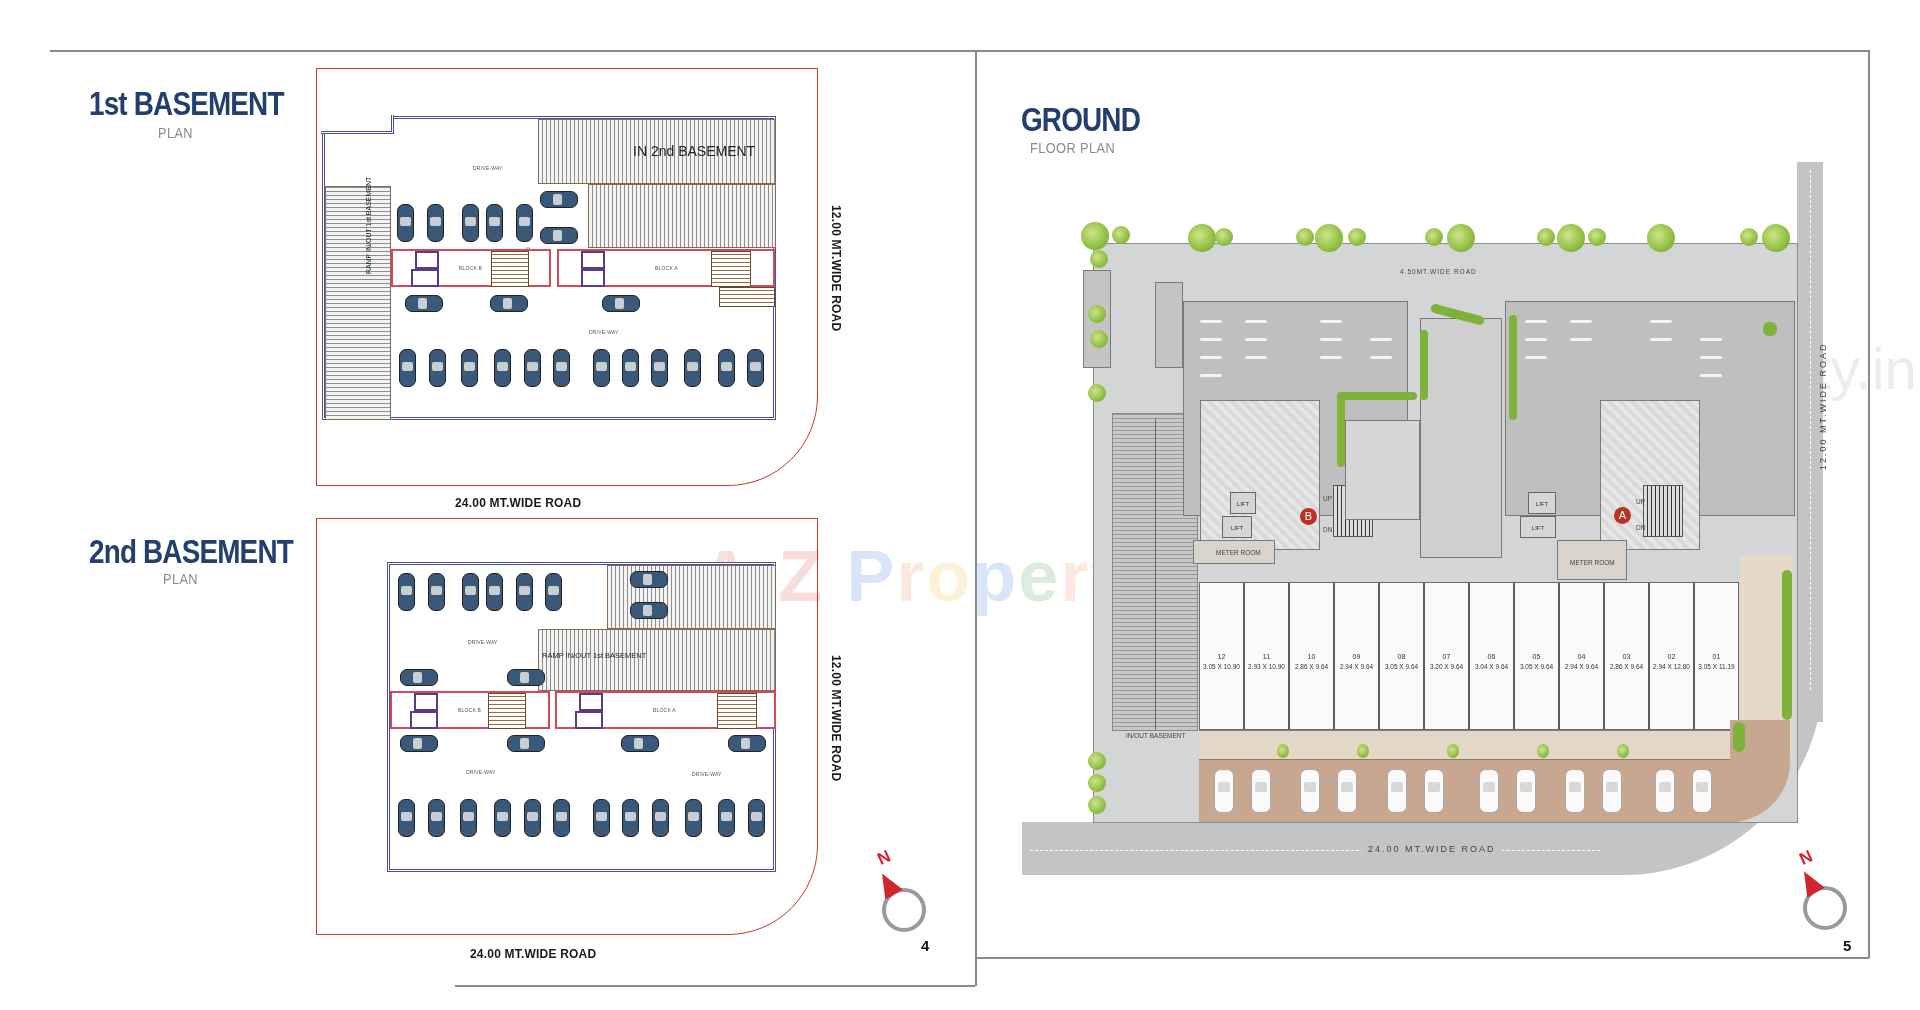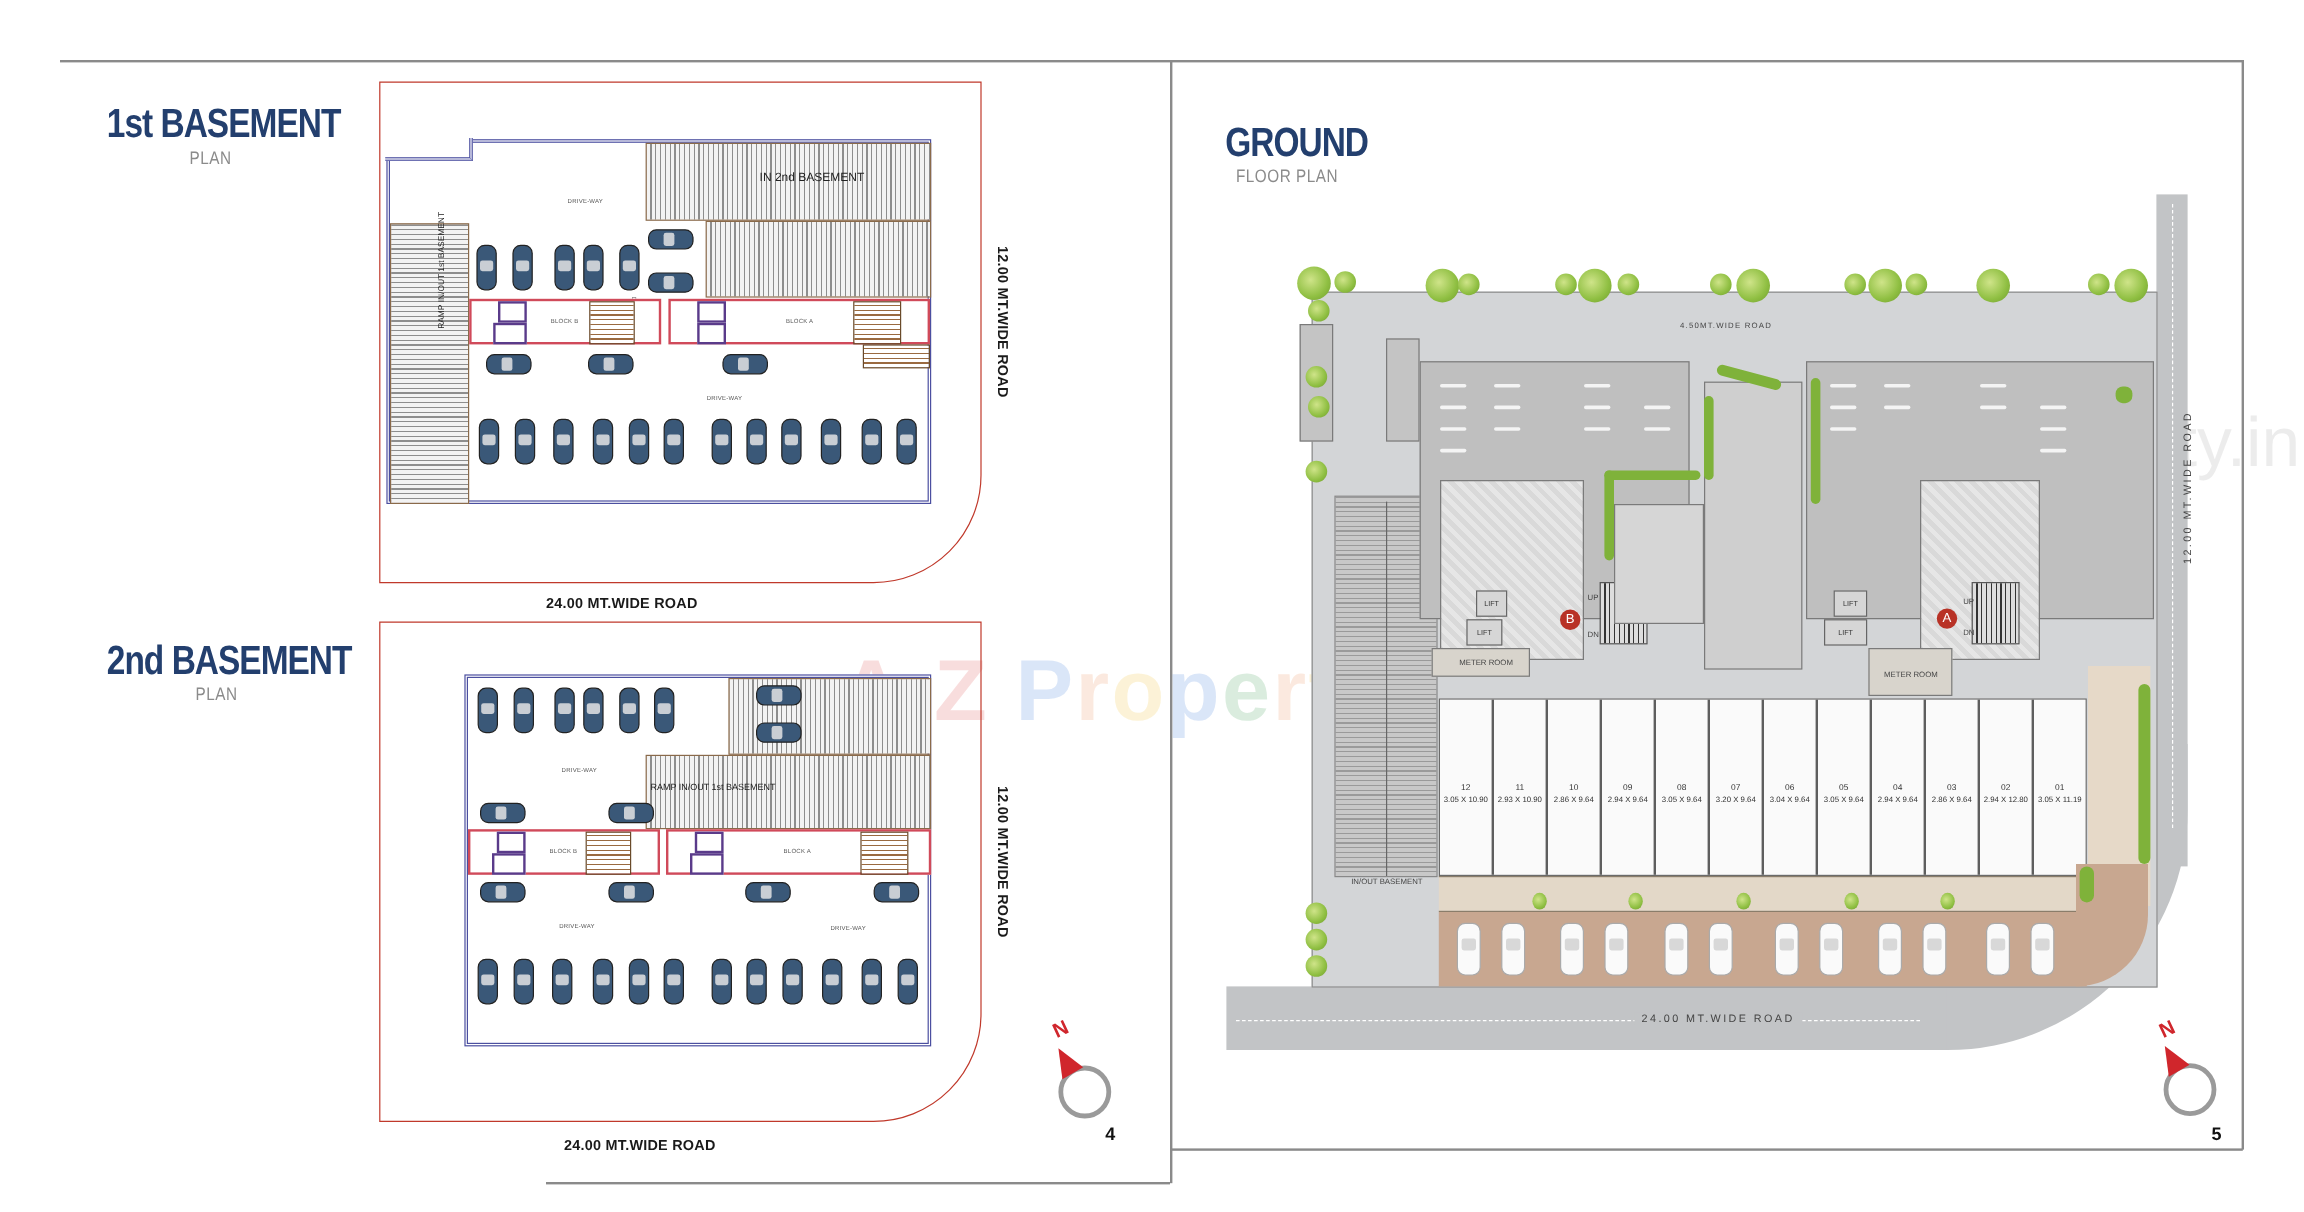--- a/index.html
+++ b/index.html
@@ -16,21 +16,21 @@
   .car { position:absolute; width:17px; height:38px; background:#3a5878; border:1.5px solid #222; border-radius:7px; box-sizing:border-box; }
   .car::before { content:""; position:absolute; left:2px; right:2px; top:12px; height:9px; background:#c9ced4; border-radius:2px; }
   .car.h { width:38px; height:17px; }
   .car.h::before { left:12px; top:2px; bottom:2px; width:9px; height:auto; right:auto; }
   .ramp { position:absolute; background:repeating-linear-gradient(90deg,#f3f3f3 0 3px,#8e8e8e 3px 4px); border:1px solid #8a6a4a; box-sizing:border-box; }
   .ramp.hz { background:repeating-linear-gradient(0deg,#f3f3f3 0 3px,#8e8e8e 3px 4px); }
   .core { position:absolute; border:2px solid #d04a5a; background:#fff; box-sizing:border-box; }
   .room { position:absolute; border:2px solid #5a3b8a; background:#fff; box-sizing:border-box; font-size:4px; color:#777; text-align:center; }
   .stair { position:absolute; background:repeating-linear-gradient(0deg,#fff 0 3px,#9a6a40 3px 4px); border:1px solid #6a4a2a; box-sizing:border-box; }
   .tiny { position:absolute; font-size:5px; color:#555; white-space:nowrap; letter-spacing:0.2px; }
-  .ramp-text { position:absolute; font-size:10px; color:#222; white-space:nowrap; }
+  .ramp-text { position:absolute; font-size:14px; color:#222; white-space:nowrap; }
   .compass { position:absolute; width:44px; height:44px; border:4px solid #9a9a9a; border-radius:50%; box-sizing:border-box; }
   .compass-arrow { position:absolute; width:0; height:0; border-left:10px solid transparent; border-right:10px solid transparent; border-bottom:24px solid #d0262c; transform:rotate(-30deg); }
   .compass-n { position:absolute; font-size:17px; font-weight:bold; color:#d0262c; transform:rotate(-25deg); }
   
   .gf-road { position:absolute; background:#c2c4c6; }
   .gf-site { position:absolute; background:#d3d5d7; border:1px solid #8c8c8c; box-sizing:border-box; }
   .gf-block { position:absolute; background:#bfbfbf; border:1px solid #7a7a7a; box-sizing:border-box; }
   .gf-lobby { position:absolute; background:#e2e2e2; border:1px solid #7a7a7a; box-sizing:border-box; }
   .gf-shops { position:absolute; background:#fafafa; border:1px solid #6a6a6a; box-sizing:border-box; display:flex; }
   .shop { flex:1; border-right:2px solid #5e5e5e; position:relative; box-sizing:border-box; }

